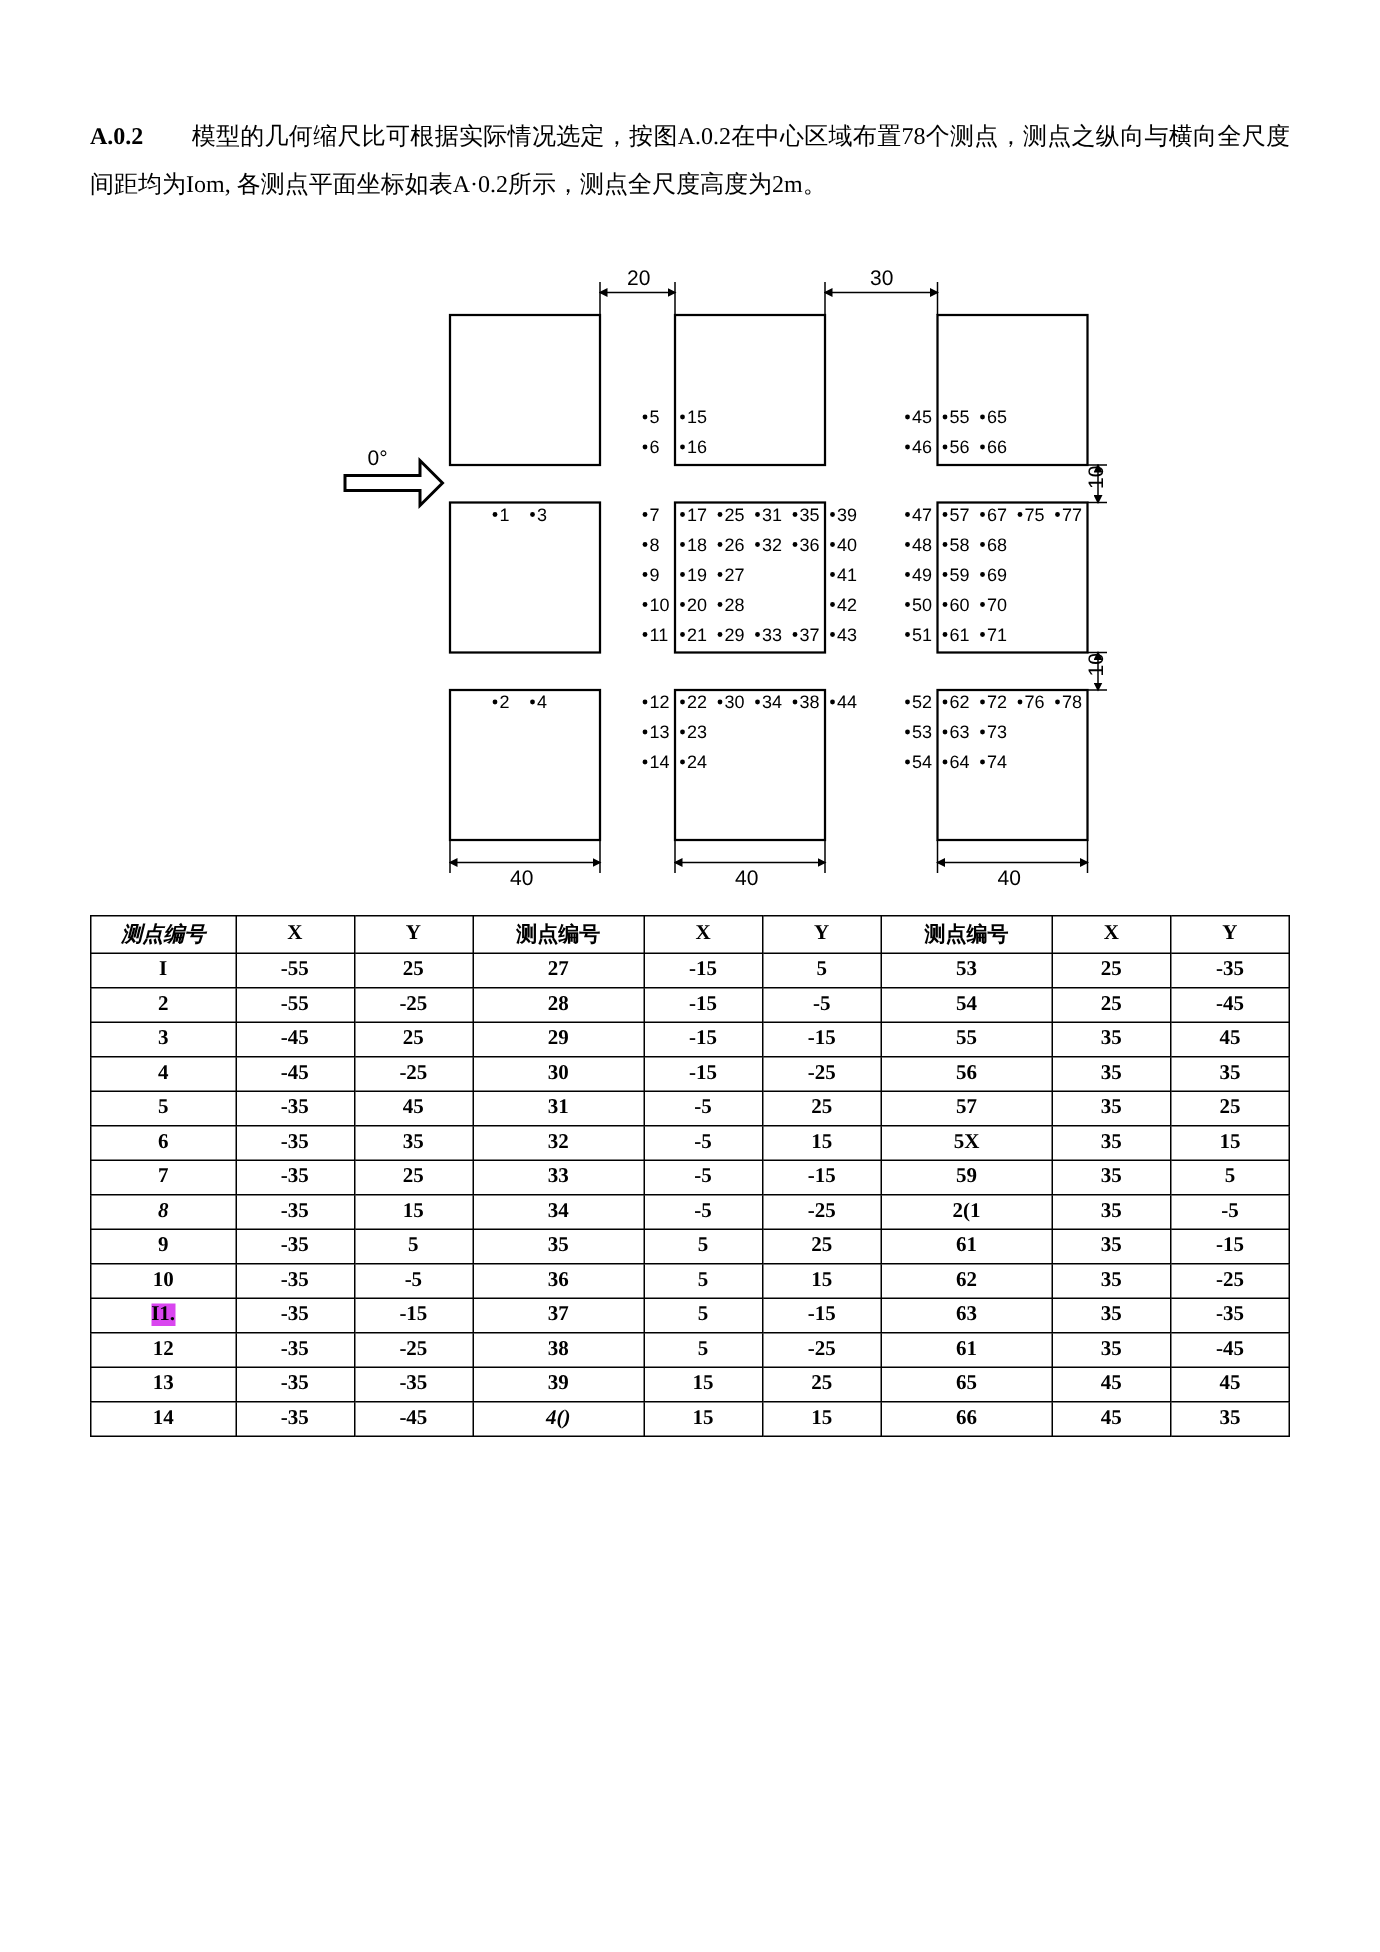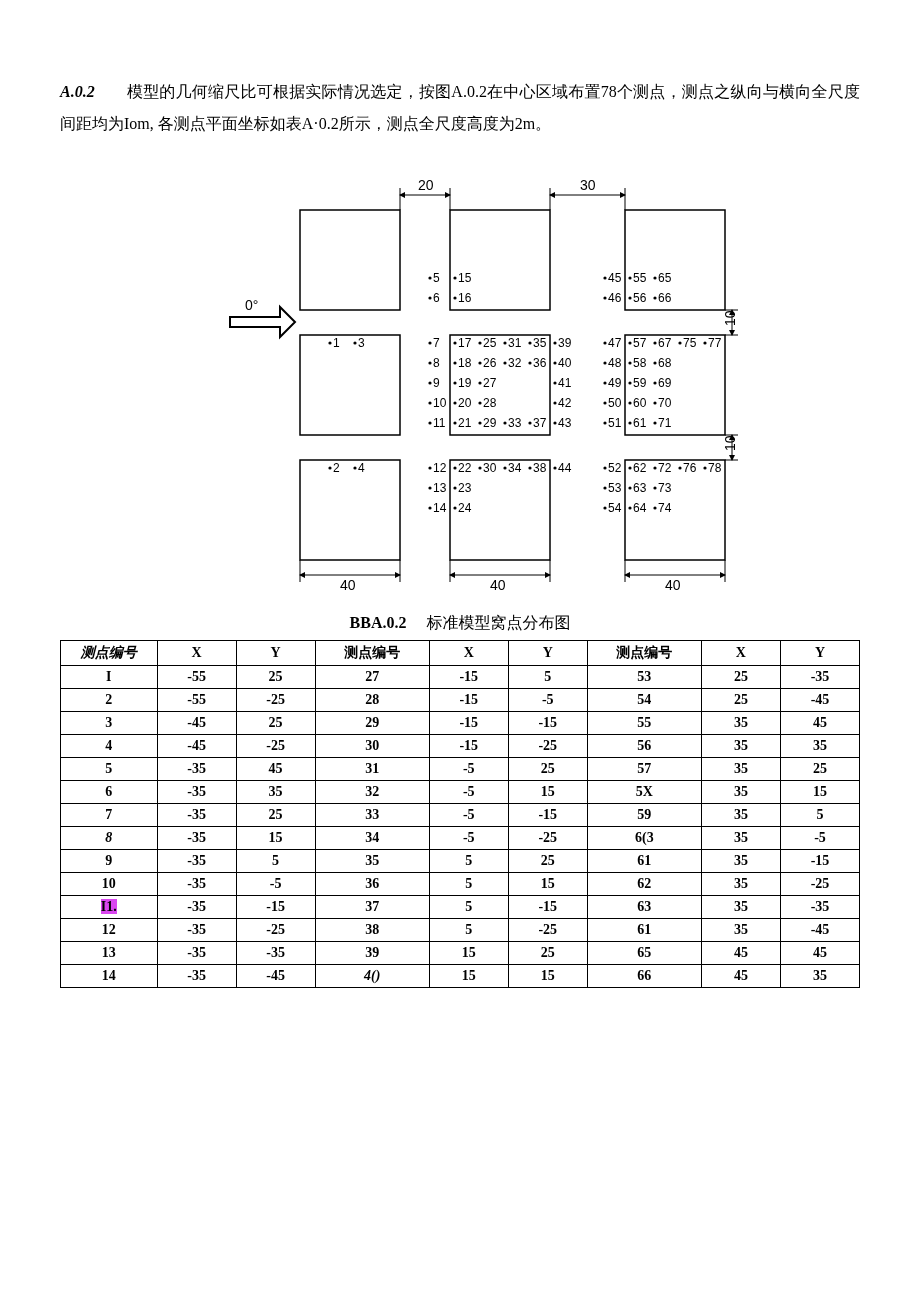--- a/index.html
+++ b/index.html
@@ -9,21 +9,21 @@
     padding: 60px 60px 40px 60px;
     width: 920px;
     box-sizing: border-box;
     color: #000;
     font-size: 16px;
   }
   .para {
     line-height: 2.0;
     text-align: justify;
   }
-  .section-num { font-weight: bold; margin-right: 28px; font-style: italic; }
+  .section-num { font-weight: bold; margin-right: 28px; }
   .bold { font-weight: bold; }
 
   .diagram-wrap {
     width: 560px;
     margin: 30px auto 10px auto;
   }
   svg { display:block; }
   .svg-box { fill:none; stroke:#000; stroke-width:1.5; }
   .svg-dim { stroke:#000; stroke-width:1; fill:none; }
   .svg-dimtxt { font: 14px Arial, sans-serif; fill:#000; }
@@ -285,25 +285,20 @@
         <text x="428" y="342" class="svg-dottxt">54</text>
         <circle cx="450" cy="338" r="1.6" class="svg-dot"></circle>
         <text x="453" y="342" class="svg-dottxt">64</text>
         <circle cx="475" cy="338" r="1.6" class="svg-dot"></circle>
         <text x="478" y="342" class="svg-dottxt">74</text>
       </g>
 </svg>
 </div>
 
 <div class="caption-block">
-  <div>
-    <span class="fig-caption">BBA.0.2</span>
-    <span>&nbsp;&nbsp;&nbsp;</span>
-    <span>标准模型窝点分布图</span>
-  </div>
 </div>
 
 <table class="data">
   <thead>
     <tr>
       <th class="pointcol" style="width:11%">测点编号</th>
       <th style="width:9%">X</th>
       <th style="width:9%">Y</th>
       <th style="width:13%">测点编号</th>
       <th style="width:9%">X</th>
@@ -391,21 +386,21 @@
         <td>35</td>
         <td>5</td>
       </tr>
       <tr>
         <td class="italic">8</td>
         <td>-35</td>
         <td>15</td>
         <td>34</td>
         <td>-5</td>
         <td>-25</td>
-        <td>6(3</td>
+        <td>2(1</td>
         <td>35</td>
         <td>-5</td>
       </tr>
       <tr>
         <td>9</td>
         <td>-35</td>
         <td>5</td>
         <td>35</td>
         <td>5</td>
         <td>25</td>

